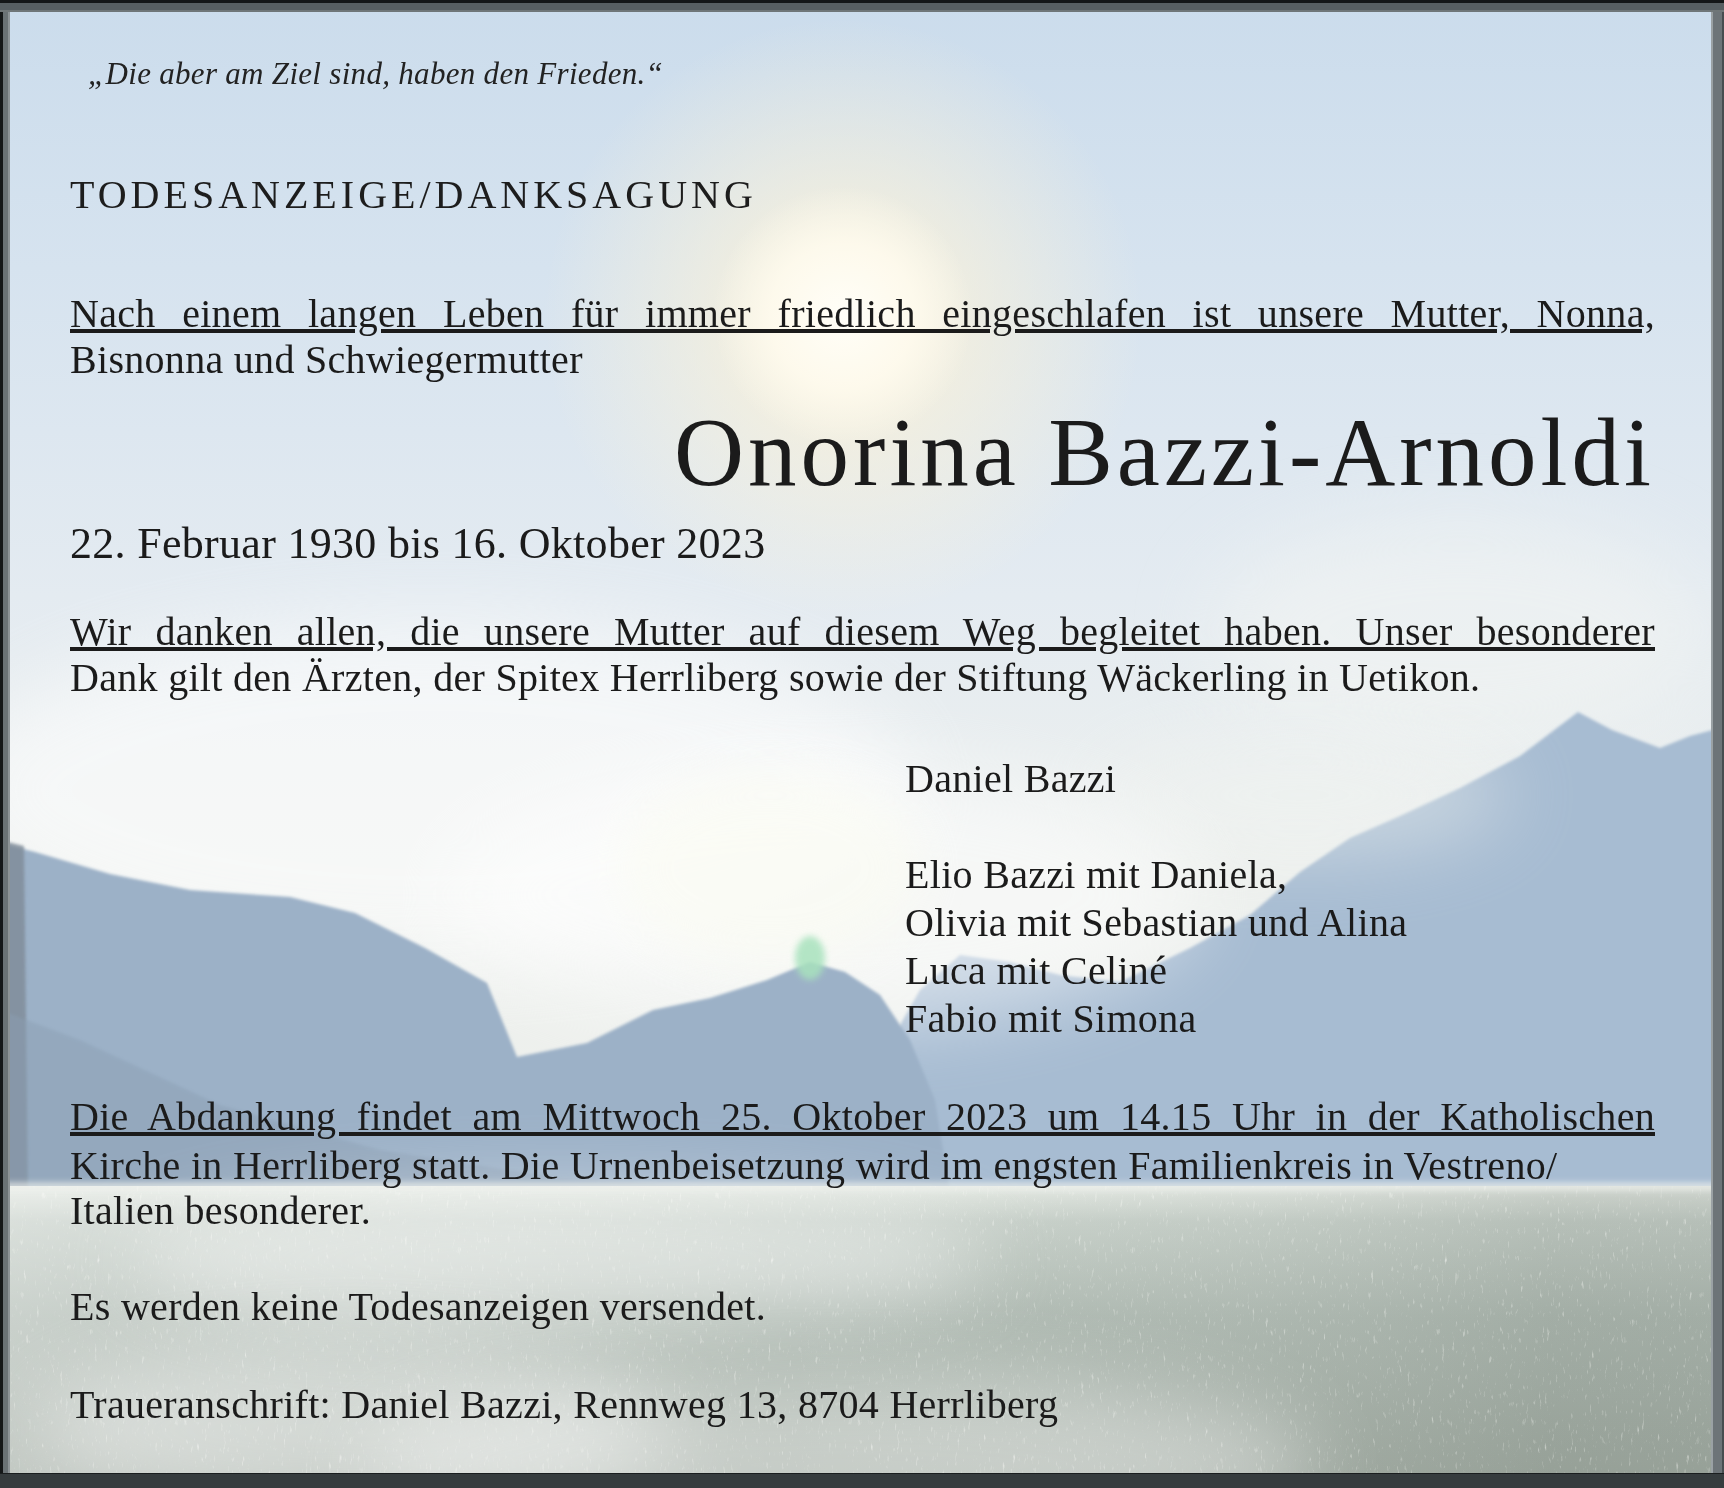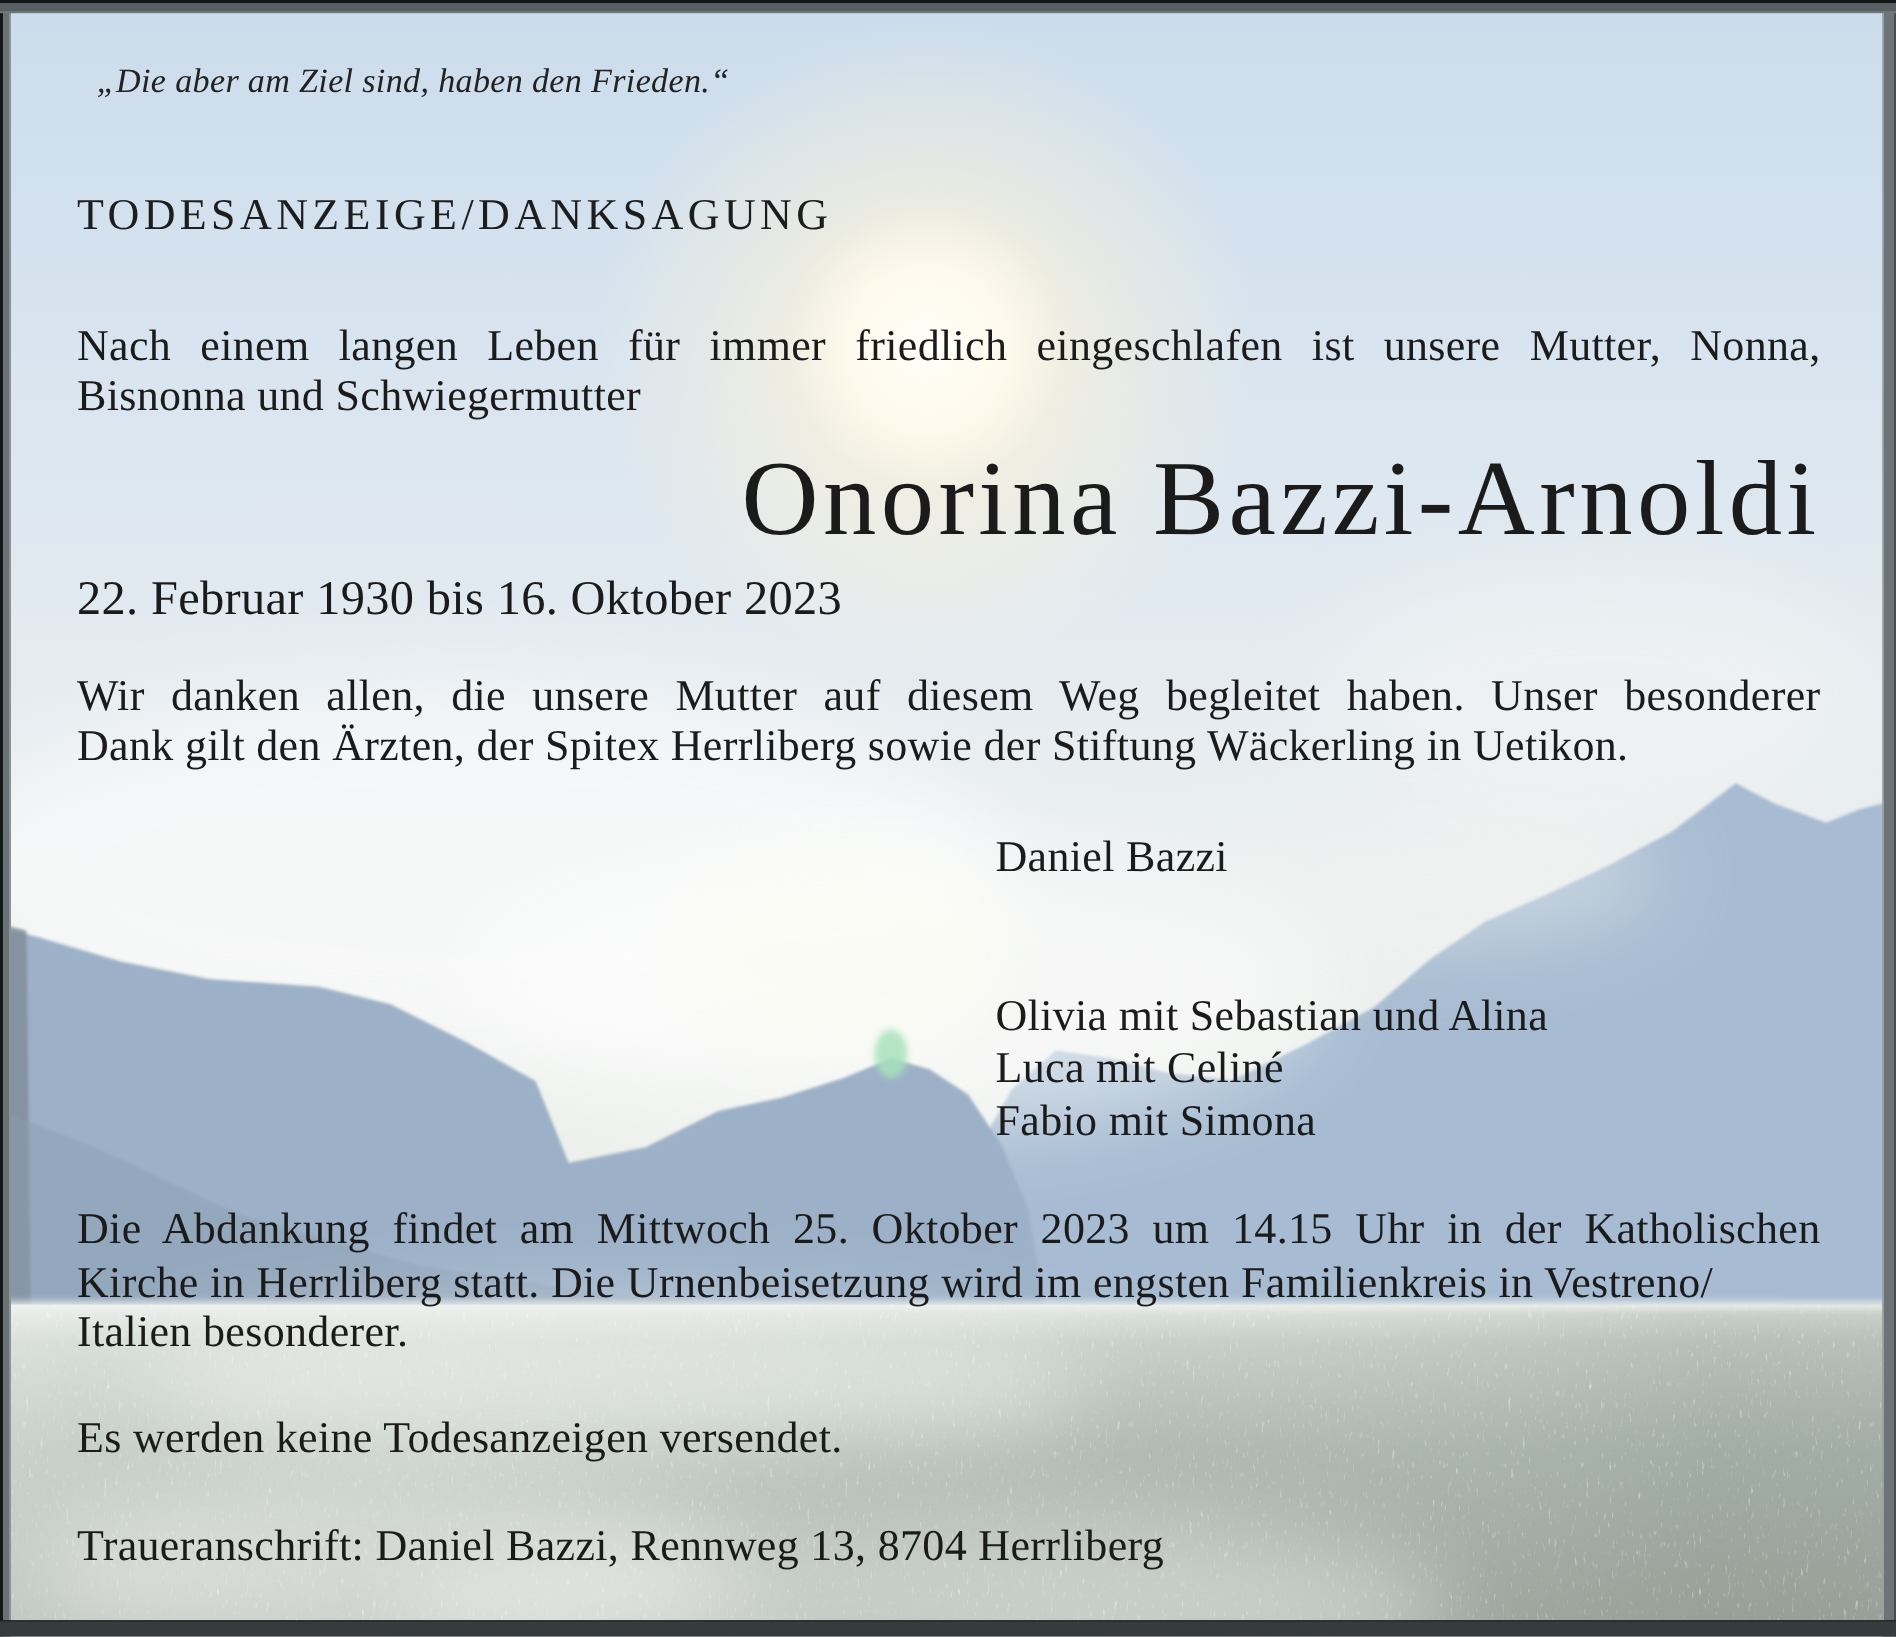--- a/index.html
+++ b/index.html
@@ -16,21 +16,21 @@
   .frame-right{position:absolute;right:0;top:0;width:13px;height:1488px;
     background:linear-gradient(90deg,#9aa1a4 0 2px,#6d7478 2px 11px,#474d50 11px 13px);}
   .frame-bottom{position:absolute;left:0;bottom:0;width:1724px;height:15px;
     background:#363c3e;border-top:1px solid #1a1e1f;box-sizing:border-box;}
   
   .txt{position:absolute;white-space:nowrap;letter-spacing:0.3px;}
   .quote{left:70px;top:55px;font-size:31px;line-height:38px;font-style:italic;color:#222;margin-left:18px;}
   .heading{left:70px;top:174px;width:1585px;text-align:left;font-size:40px;line-height:42px;
     letter-spacing:4px;color:#1d1d1d;}
   .bl{left:70px;width:1585px;font-size:40px;line-height:46px;}
-  .just{white-space:normal;text-align:justify;text-align-last:justify;}
+  .just{white-space:normal;text-align:justify;text-align-last:justify;text-decoration:underline;}
   .deceased{left:70px;top:403px;width:1585px;text-align:right;font-size:97px;line-height:100px;
     letter-spacing:4px;}
   .dates{left:70px;top:520px;width:1585px;text-align:left;font-size:44px;line-height:48px;}
   .mourner{left:905px;font-size:40px;line-height:46px;}
 </style>
 </head>
 <body>
 
 <div class="sheet">
 
@@ -128,20 +128,21 @@
   <div class="txt bl just" style="top:291px">Nach einem langen Leben für immer friedlich eingeschlafen ist unsere Mutter, Nonna,</div>
   <div class="txt bl" style="top:337px">Bisnonna und Schwiegermutter</div>
 
   <div class="txt deceased">Onorina Bazzi-Arnoldi</div>
   <div class="txt dates">22. Februar 1930 bis 16. Oktober 2023</div>
 
   <div class="txt bl just" style="top:609px">Wir danken allen, die unsere Mutter auf diesem Weg begleitet haben. Unser besonderer</div>
   <div class="txt bl" style="top:655px">Dank gilt den Ärzten, der Spitex Herrliberg sowie der Stiftung Wäckerling in Uetikon.</div>
 
   <div class="txt mourner" style="top:756px">Daniel Bazzi</div>
+  <div class="txt mourner" style="top:852px">Elio Bazzi mit Daniela,</div>
   <div class="txt mourner" style="top:900px">Olivia mit Sebastian und Alina</div>
   <div class="txt mourner" style="top:996px">Fabio mit Simona</div>
   <div class="txt mourner" style="top:948px">Luca mit Celiné</div>
 
   <div class="txt bl just" style="top:1094px">Die Abdankung findet am Mittwoch 25. Oktober 2023 um 14.15 Uhr in der Katholischen</div>
   <div class="txt bl" style="top:1143px">Kirche in Herrliberg statt. Die Urnenbeisetzung wird im engsten Familienkreis in Vestreno/</div>
   <div class="txt bl" style="top:1188px">Italien besonderer.</div>
 
   <div class="txt bl" style="top:1284px">Es werden keine Todesanzeigen versendet.</div>
 

